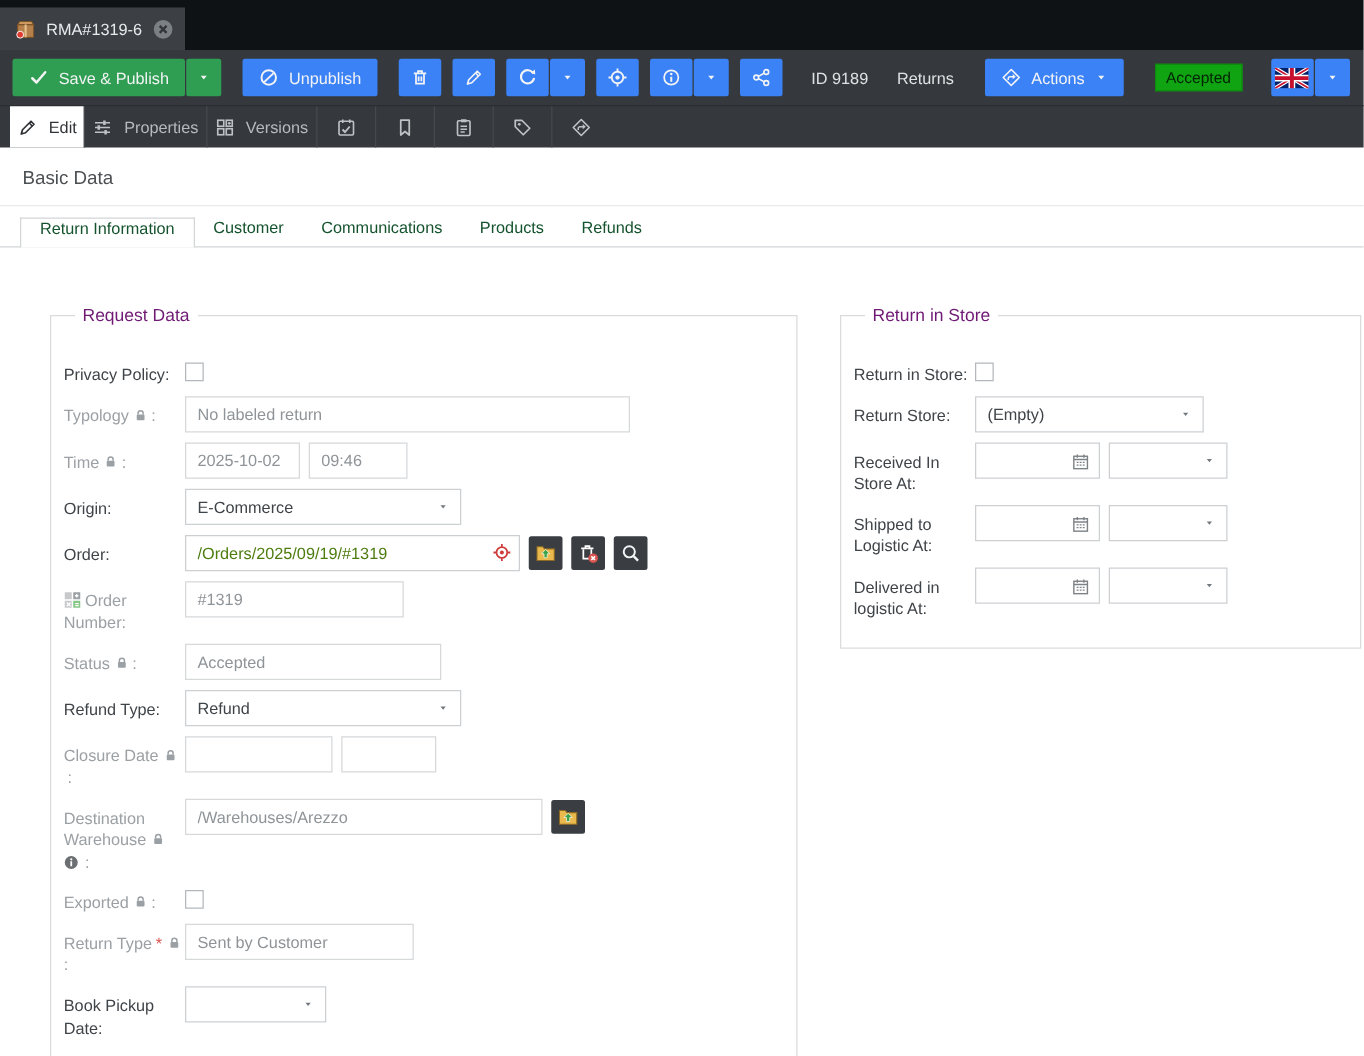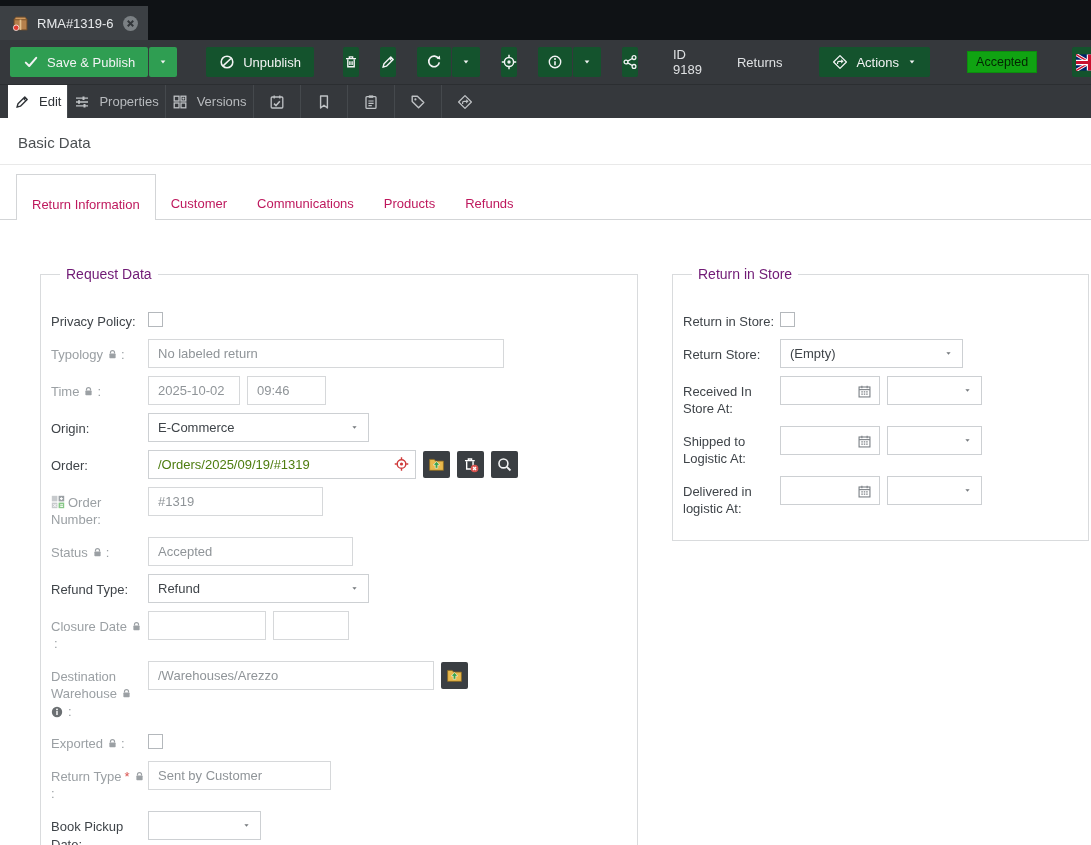--- a/index.html
+++ b/index.html
@@ -9,22 +9,22 @@
   .ic{width:16px;height:16px}
 
   
   .tabbar{height:40px;background:#0f1215;display:flex;align-items:flex-end}
   .doc-tab{height:34px;background:#3c4044;display:flex;align-items:center;gap:8px;
            padding:0 9px 0 12px;color:#e8eaec;font-size:13px;cursor:pointer}
   .doc-tab .pkg{width:17px;height:17px}
   .doc-tab .tab-close svg{width:17px;height:17px}
 
   
-  .toolbar{height:44px;background:#35383c;display:flex;align-items:center;padding:0 10px;gap:21px}
-  .btn{height:30px;border:none;background:#14532d;color:#f2f3f4;display:inline-flex;align-items:center;
+  .toolbar{height:44px;background:#35383c;display:flex;align-items:center;padding:0 10px;gap:9px}
+  .btn{height:30px;border:none;background:#3b82f6;color:#f2f3f4;display:inline-flex;align-items:center;
        gap:8px;padding:0 13px;font-size:13px;font-family:inherit;border-radius:2px;cursor:pointer;white-space:nowrap}
   .btn.icon-only{width:34px;padding:0;justify-content:center}
   .btn.caret-seg{width:28px;padding:0;justify-content:center}
   .btn.green{background:#2f9e52}
   .split{display:inline-flex;gap:1px}
   .caret-w{width:10px;height:8px}
   .meta{color:#dfe1e3;font-size:13px;margin-left:14px}
   .badge{background:#10a312;border:1px solid #0c8d0e;color:#032503;font-size:12.5px;
          padding:3px 8px;margin-left:16px}
   .flagbtn svg{width:27px;height:17px}
@@ -35,21 +35,21 @@
   .nav-tab{display:flex;align-items:center;gap:9px;padding:0 6px;color:#b7babd;font-size:13px;cursor:pointer}
   .nav-tab svg,.nav-icon svg{color:#bfc2c5}
   .nav-tab.active{background:#fff;color:#2f3337}
   .nav-tab.active svg{color:#2f3337}
   .nav-icon{width:46px;display:flex;align-items:center;justify-content:center;cursor:pointer}
   .vsep{width:1px;background:#45494d}
 
   
   .page-title{padding:16px 18px 13px;font-size:15px;color:#4b4f52;border-bottom:1px solid #e9e9e9}
   .tabstrip{display:flex;padding:9px 0 0 16px;border-bottom:1px solid #d3d5d7;font-size:13px}
-  .ctab{padding:22px 15px 7px;color:#be185d;cursor:pointer}
+  .ctab{padding:0 15px 7px;color:#14532d;cursor:pointer}
   .ctab.active{border:1px solid #d3d5d7;border-bottom:none;background:#fff;margin-bottom:-1px;padding-bottom:8px}
 
   .panels{display:flex;align-items:flex-start;margin:46px 0 0 40px;gap:34px}
   fieldset.fs{border:1px solid #d9dbdd;padding:24px 10px 14px}
   fieldset.fs legend{font-size:14px;color:#701a75;padding:0 6px;margin-left:9px}
   .fs.left{width:598px}
   .fs.right{width:417px}
 
   .field{display:flex;margin-bottom:8px}
   .flabel{width:97px;flex:none;padding-top:7px;font-size:13px;color:#3f4449;line-height:1.35}

